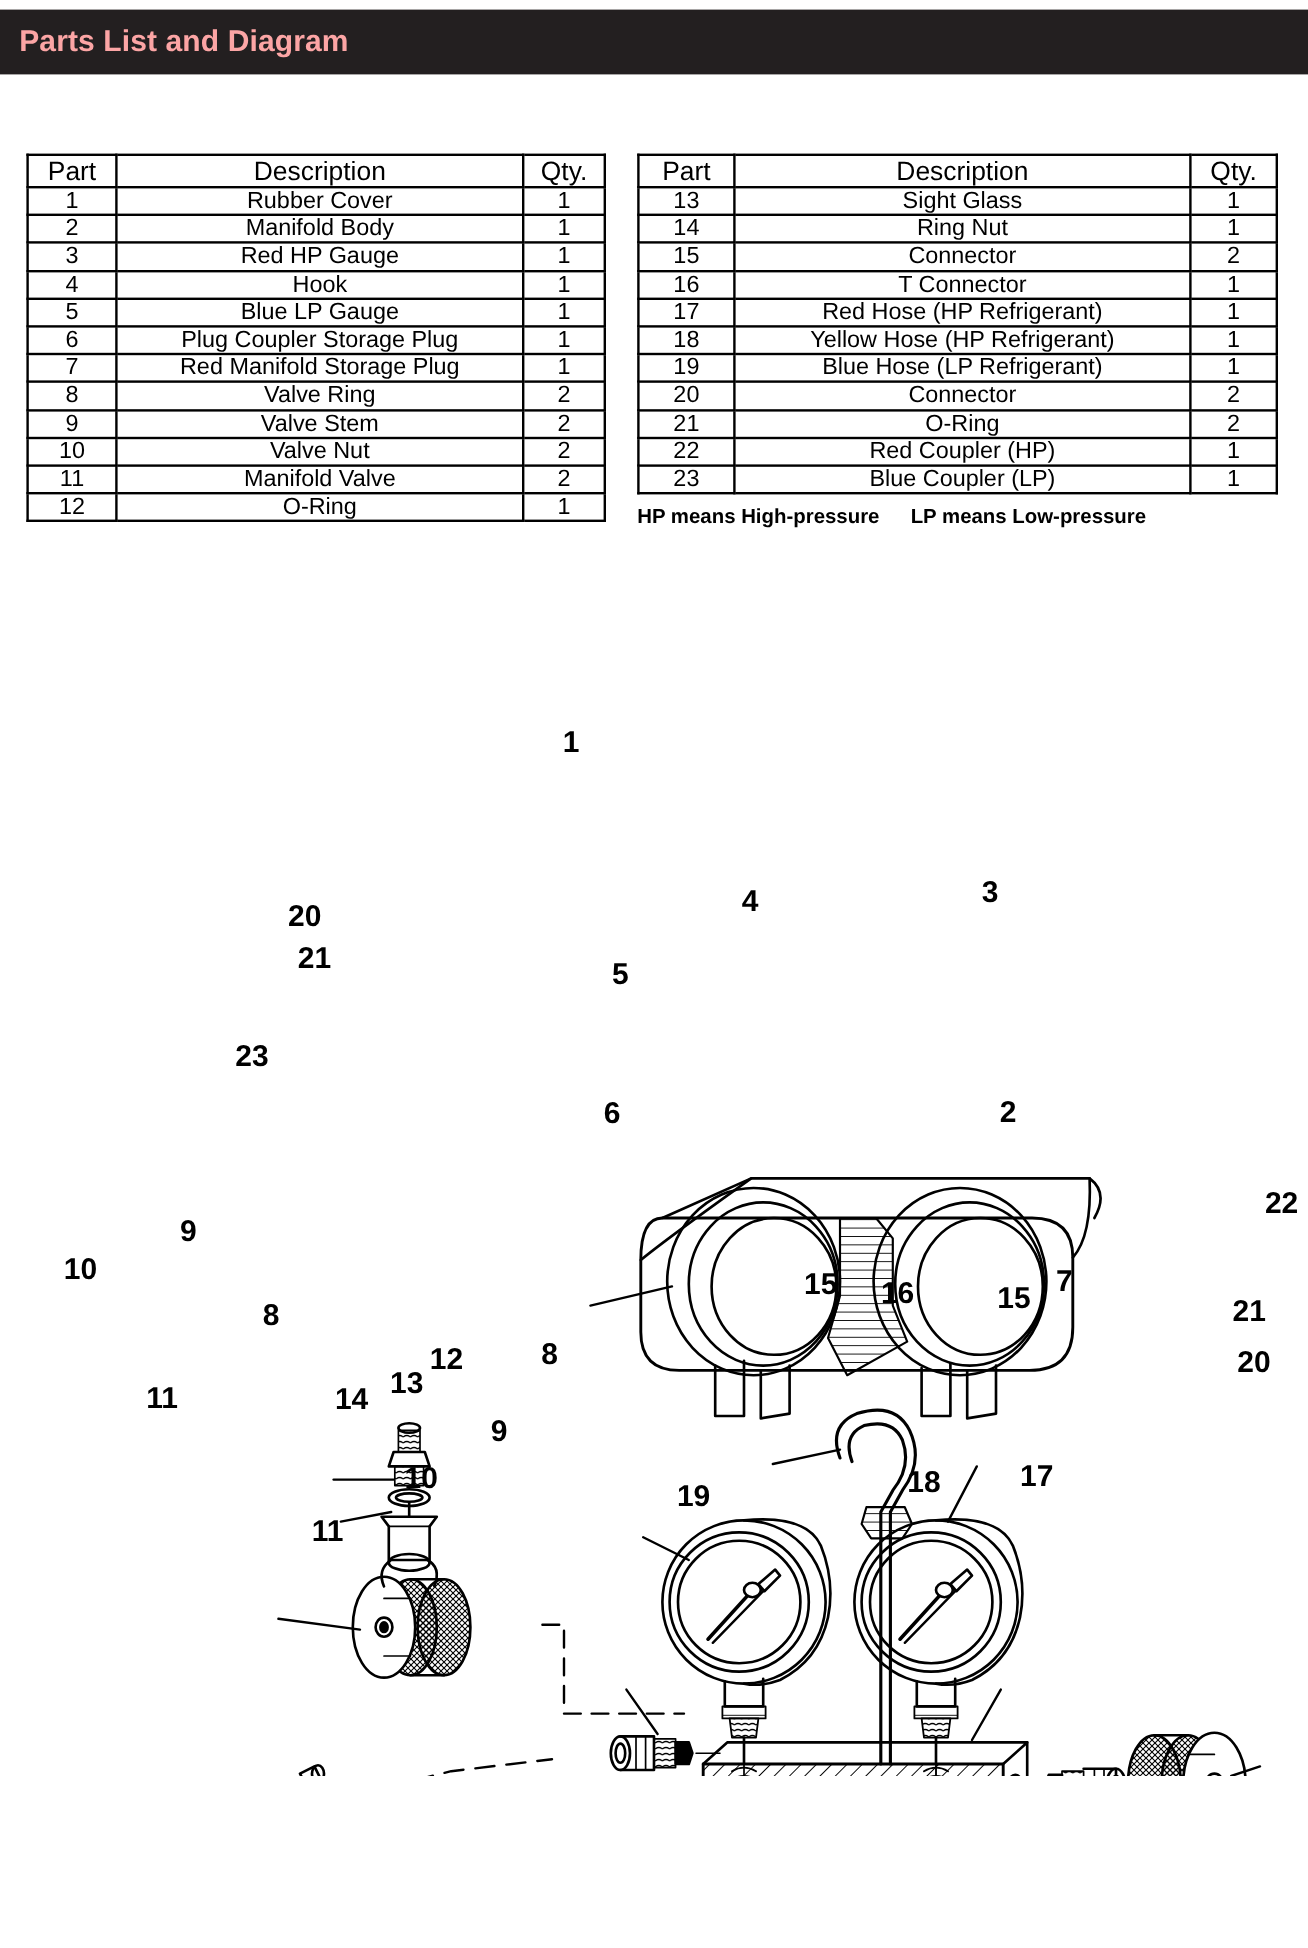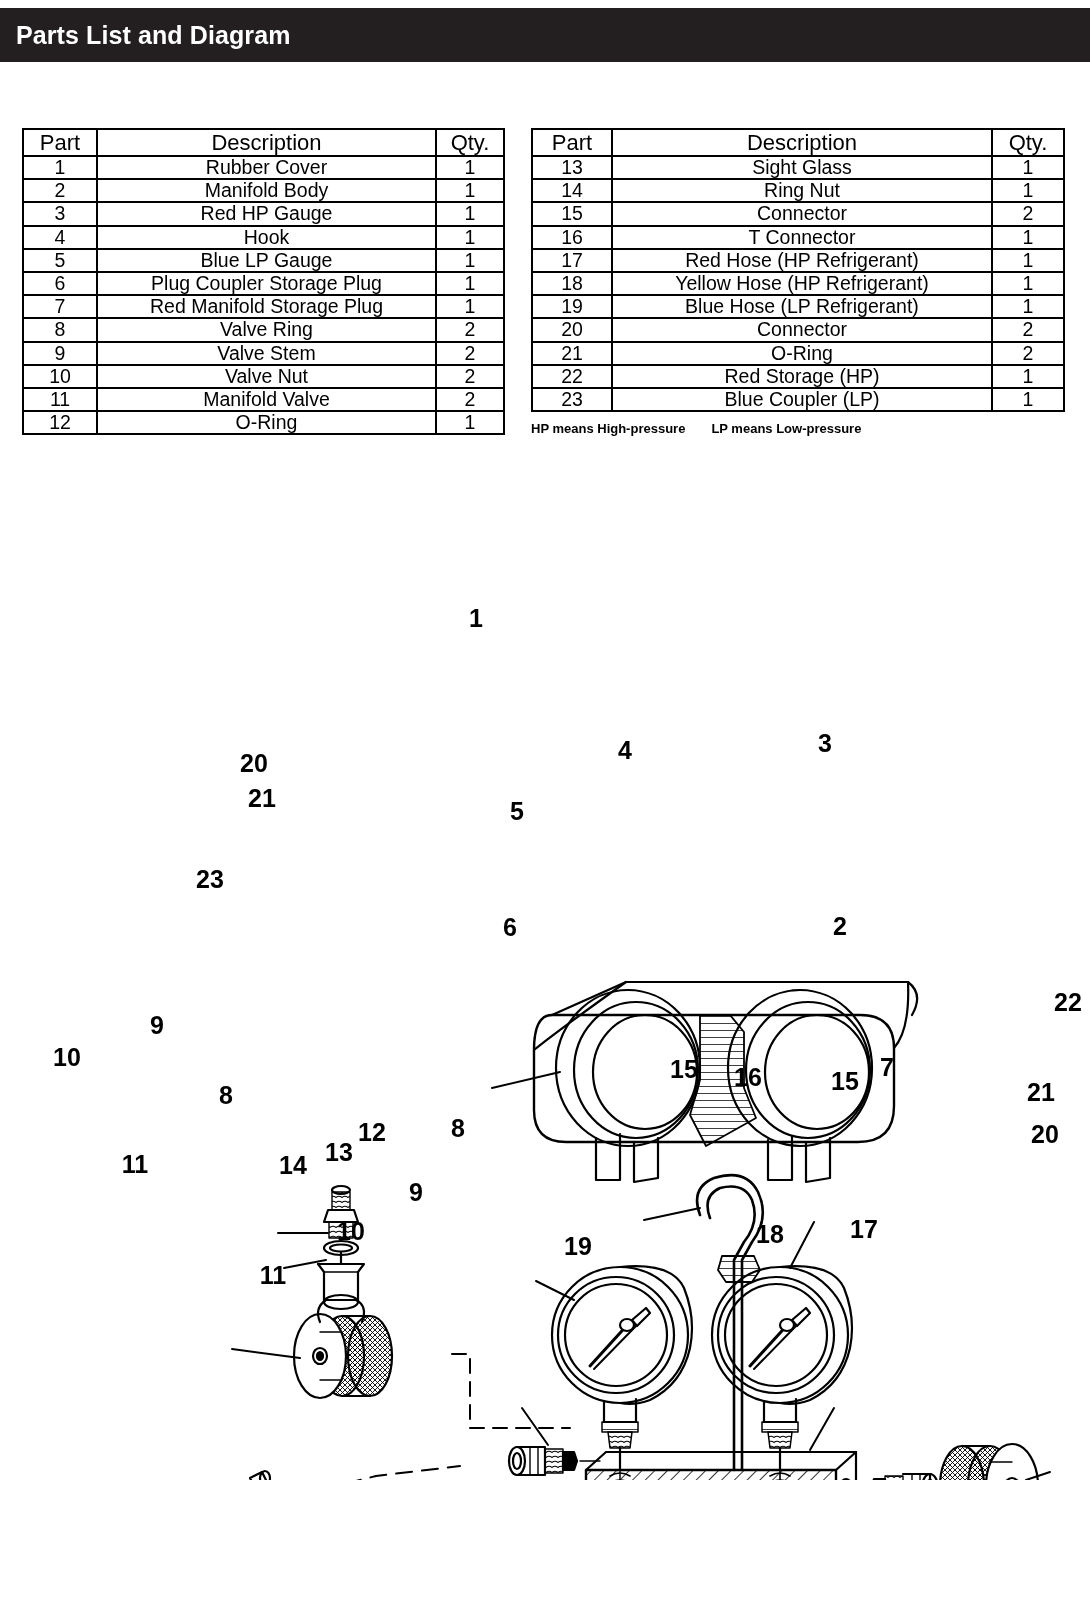--- a/index.html
+++ b/index.html
@@ -19,21 +19,21 @@
   #header-bar {
     position: absolute;
     left: 0; top: 8px;
     width: 1090px; height: 54px;
     background: #231f20;
   }
   #header-title {
     position: absolute;
     left: 16px; top: 50%;
     transform: translateY(-50%);
-    color: #ffffff;
+    color: #fca5a5;
     font-size: 25px;
     font-weight: bold;
     letter-spacing: 0.1px;
     white-space: nowrap;
   }
 
   
   .parts-table {
     position: absolute;
     border-collapse: collapse;
@@ -60,21 +60,21 @@
   }
   .col-part { width: 74px; text-align: center; }
   .col-desc { text-align: center; padding-left: 8px; }
   .col-qty  { width: 68px; text-align: center; }
   #table-right .col-part { width: 80px; }
   #table-right .col-qty  { width: 72px; }
 
   #pressure-note {
     position: absolute;
     left: 531px; top: 421px;
-    font-size: 13px;
+    font-size: 17px;
     font-weight: bold;
     white-space: nowrap;
   }
   #pressure-note .gap { display: inline-block; width: 26px; }
 
   
   #diagram {
     position: absolute;
     left: 0; top: 470px;
     width: 1090px; height: 1010px;
@@ -232,21 +232,21 @@
         <td class="col-desc">Connector</td>
         <td class="col-qty">2</td>
       </tr>
       <tr>
         <td class="col-part">21</td>
         <td class="col-desc">O-Ring</td>
         <td class="col-qty">2</td>
       </tr>
       <tr>
         <td class="col-part">22</td>
-        <td class="col-desc">Red Storage (HP)</td>
+        <td class="col-desc">Red Coupler (HP)</td>
         <td class="col-qty">1</td>
       </tr>
       <tr>
         <td class="col-part">23</td>
         <td class="col-desc">Blue Coupler (LP)</td>
         <td class="col-qty">1</td>
       </tr>
     </tbody>
 </table>
 

